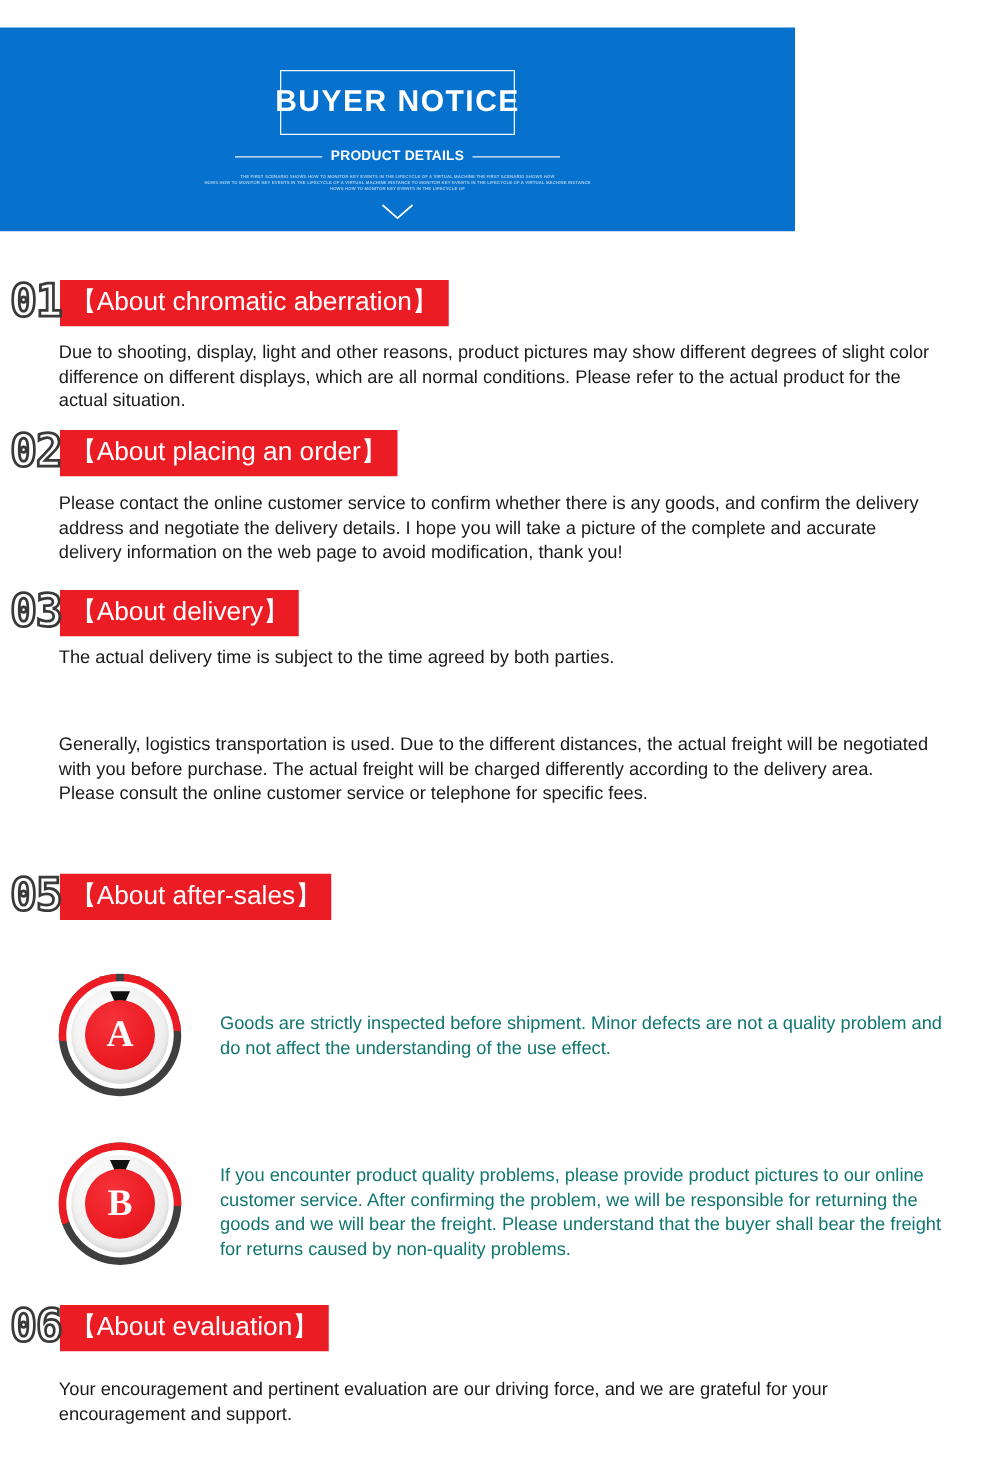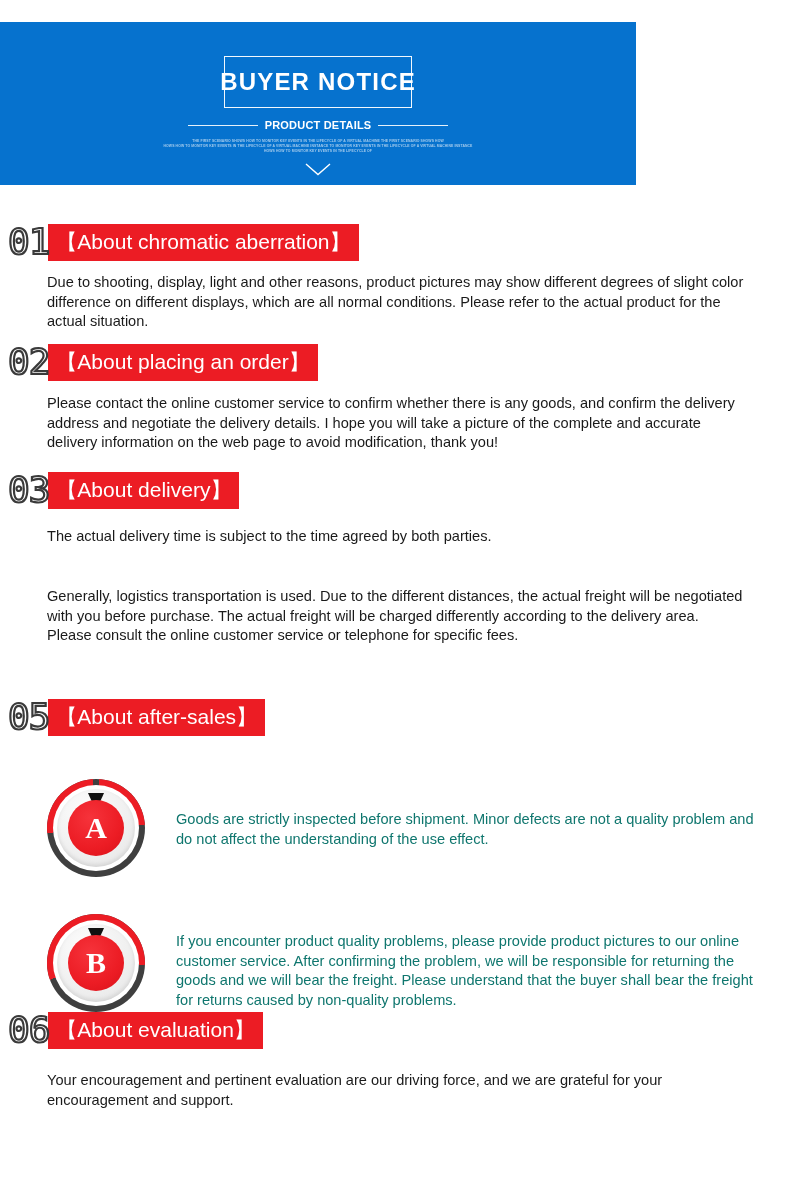--- a/index.html
+++ b/index.html
@@ -130,21 +130,21 @@
     height: 38px;
     padding-left: 8px;
   }
 
   .sec-num {
     position: relative;
     z-index: 2;
     font-family: "DejaVu Sans Mono", monospace;
     font-size: 36px;
     line-height: 36px;
-    font-weight: normal;
+    font-weight: bold;
     letter-spacing: -1px;
     color: transparent;
     -webkit-text-stroke: 2.2px #3a3a3a;
     text-shadow: none;
     white-space: nowrap;
     padding-right: 2px;
   }
 
   .sec-banner {
     position: relative;
@@ -333,21 +333,21 @@
       <div class="sec-banner">【About placing an order】</div>
     </div>
     <div class="sec-body" style="margin-top:12px;">Please contact the online customer service to confirm whether there is any goods, and confirm the delivery address and negotiate the delivery details. I hope you will take a picture of the complete and accurate delivery information on the web page to avoid modification, thank you!</div>
   </div>
 
   <div class="section" style="top:472px;">
     <div class="sec-head">
       <div class="sec-num">03</div>
       <div class="sec-banner">【About delivery】</div>
     </div>
-    <div class="sec-body" style="margin-top:17px;">The actual delivery time is subject to the time agreed by both parties.</div>
+    <div class="sec-body" style="margin-top:7px;">The actual delivery time is subject to the time agreed by both parties.</div>
   </div>
 
   <div class="section" style="top:575px;">
     <div class="sec-body" style="margin-top:12px;">Generally, logistics transportation is used. Due to the different distances, the actual freight will be negotiated with you before purchase. The actual freight will be charged differently according to the delivery area. Please consult the online customer service or telephone for specific fees.</div>
   </div>
 
   <div class="section" style="top:699px;">
     <div class="sec-head">
       <div class="sec-num">05</div>
       <div class="sec-banner">【About after-sales】</div>
@@ -385,21 +385,21 @@
         <span class="badge-tick tick-r"></span>
       </div>
       <div class="badge-pointer"></div>
       <div class="badge-core">
         <span class="badge-letter">B</span>
       </div>
     </div>
     <div class="badge-text" style="margin-top:18px;">If you encounter product quality problems, please provide product pictures to our online customer service. After confirming the problem, we will be responsible for returning the goods and we will bear the freight. Please understand that the buyer shall bear the freight for returns caused by non-quality problems.</div>
   </div>
 
-  <div class="section" style="top:1012px;">
+  <div class="section" style="top:1044px;">
     <div class="sec-head">
       <div class="sec-num">06</div>
       <div class="sec-banner">【About evaluation】</div>
     </div>
     <div class="sec-body" style="margin-top:21px;">Your encouragement and pertinent evaluation are our driving force, and we are grateful for your encouragement and support.</div>
   </div>
 
 </div>
 
 </body></html>

